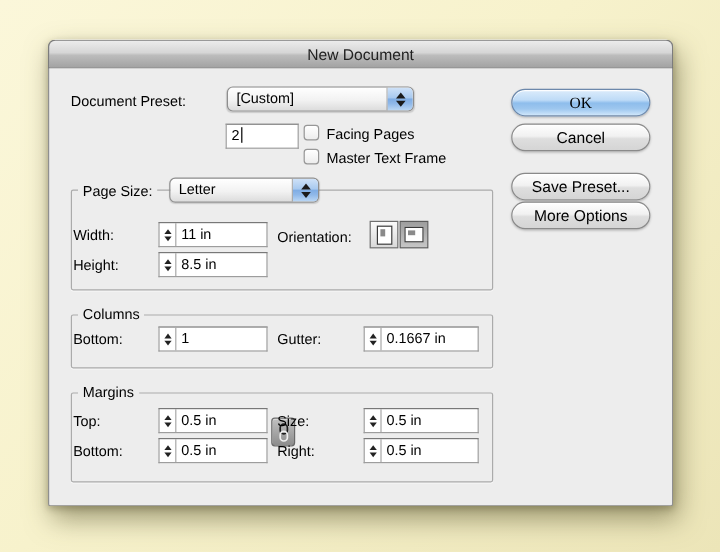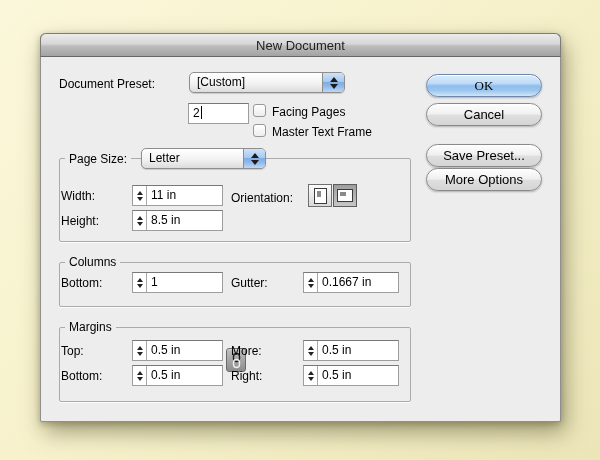--- a/index.html
+++ b/index.html
@@ -168,21 +168,21 @@
       <span class="fval">0.5 in</span>
     </div>
 
     <div class="linkbtn">
       <svg width="11" height="17" viewBox="0 0 11 17">
         <rect x="2.5" y="1.5" width="6" height="8" rx="3" fill="none" stroke="#1c1c1c" stroke-width="1.4"></rect>
         <rect x="2.5" y="7.5" width="6" height="8" rx="3" fill="none" stroke="#efefef" stroke-width="1.4"></rect>
       </svg>
     </div>
 
-    <div class="lbl" style="left:190px;top:311px;width:68px;">More:</div>
+    <div class="lbl" style="left:190px;top:311px;width:68px;">Size:</div>
     <div class="spinfield" style="left:262px;top:307px;width:96px;">
       <span class="spincell">
           <span class="u"></span>
           <span class="d"></span>
         </span>
       <span class="fval">0.5 in</span>
     </div>
 
     <div class="lbl" style="left:190px;top:336px;width:68px;">Right:</div>
     <div class="spinfield" style="left:262px;top:332px;width:96px;">

